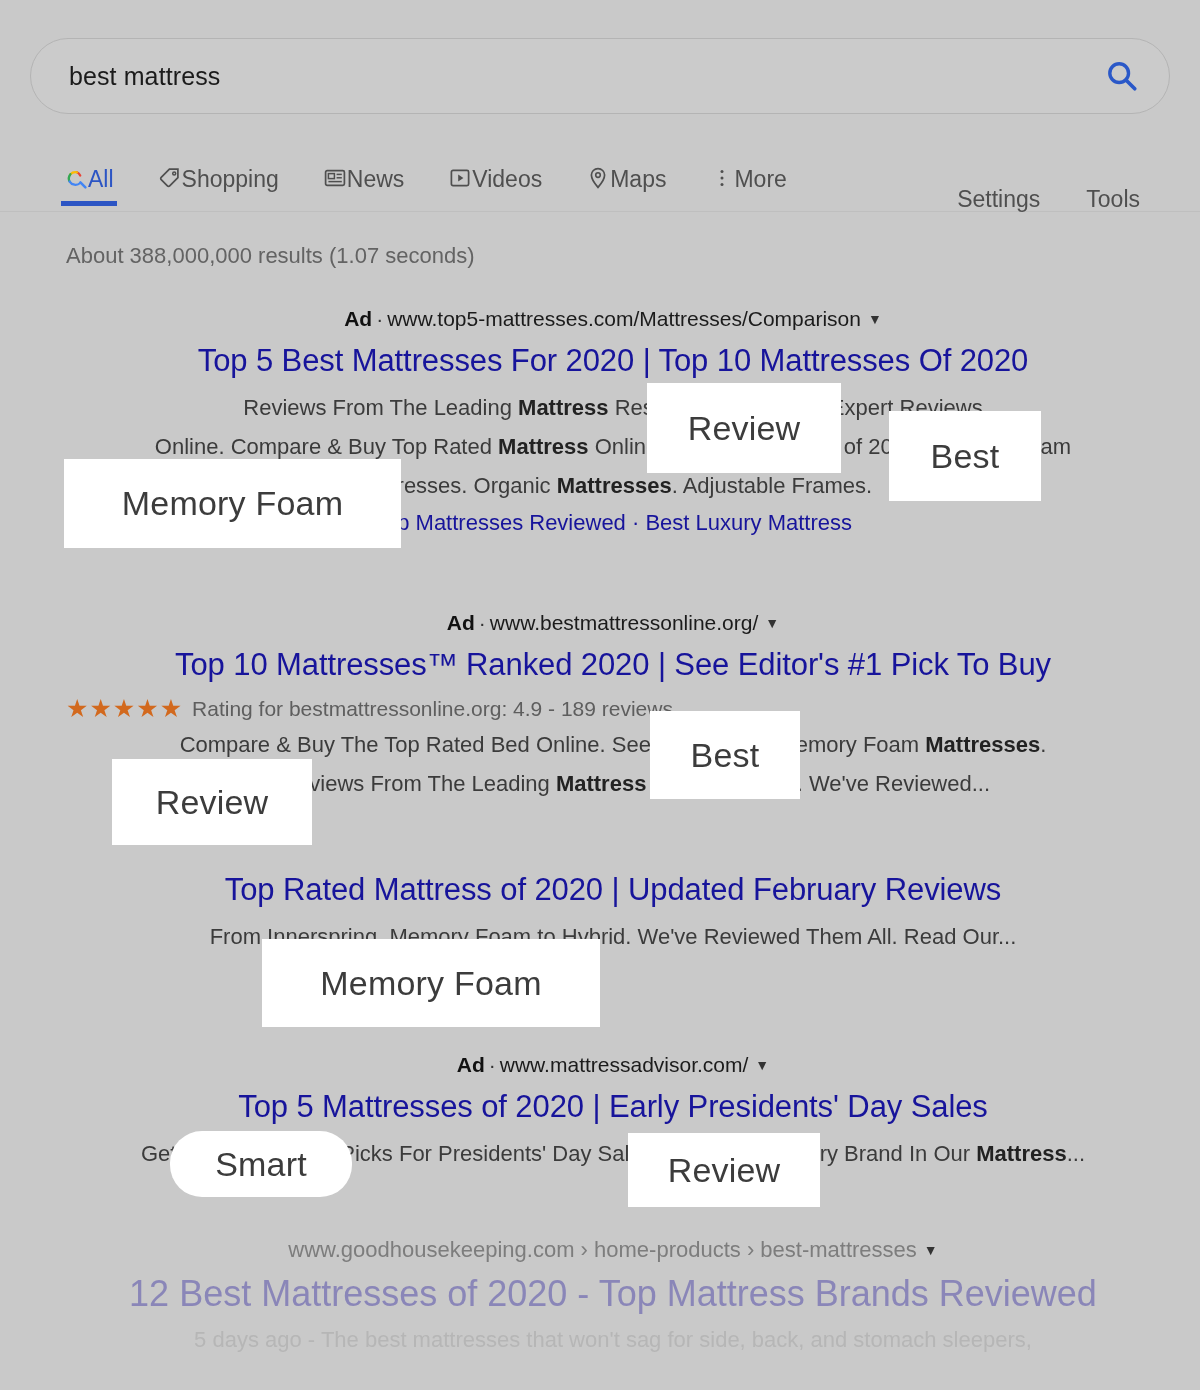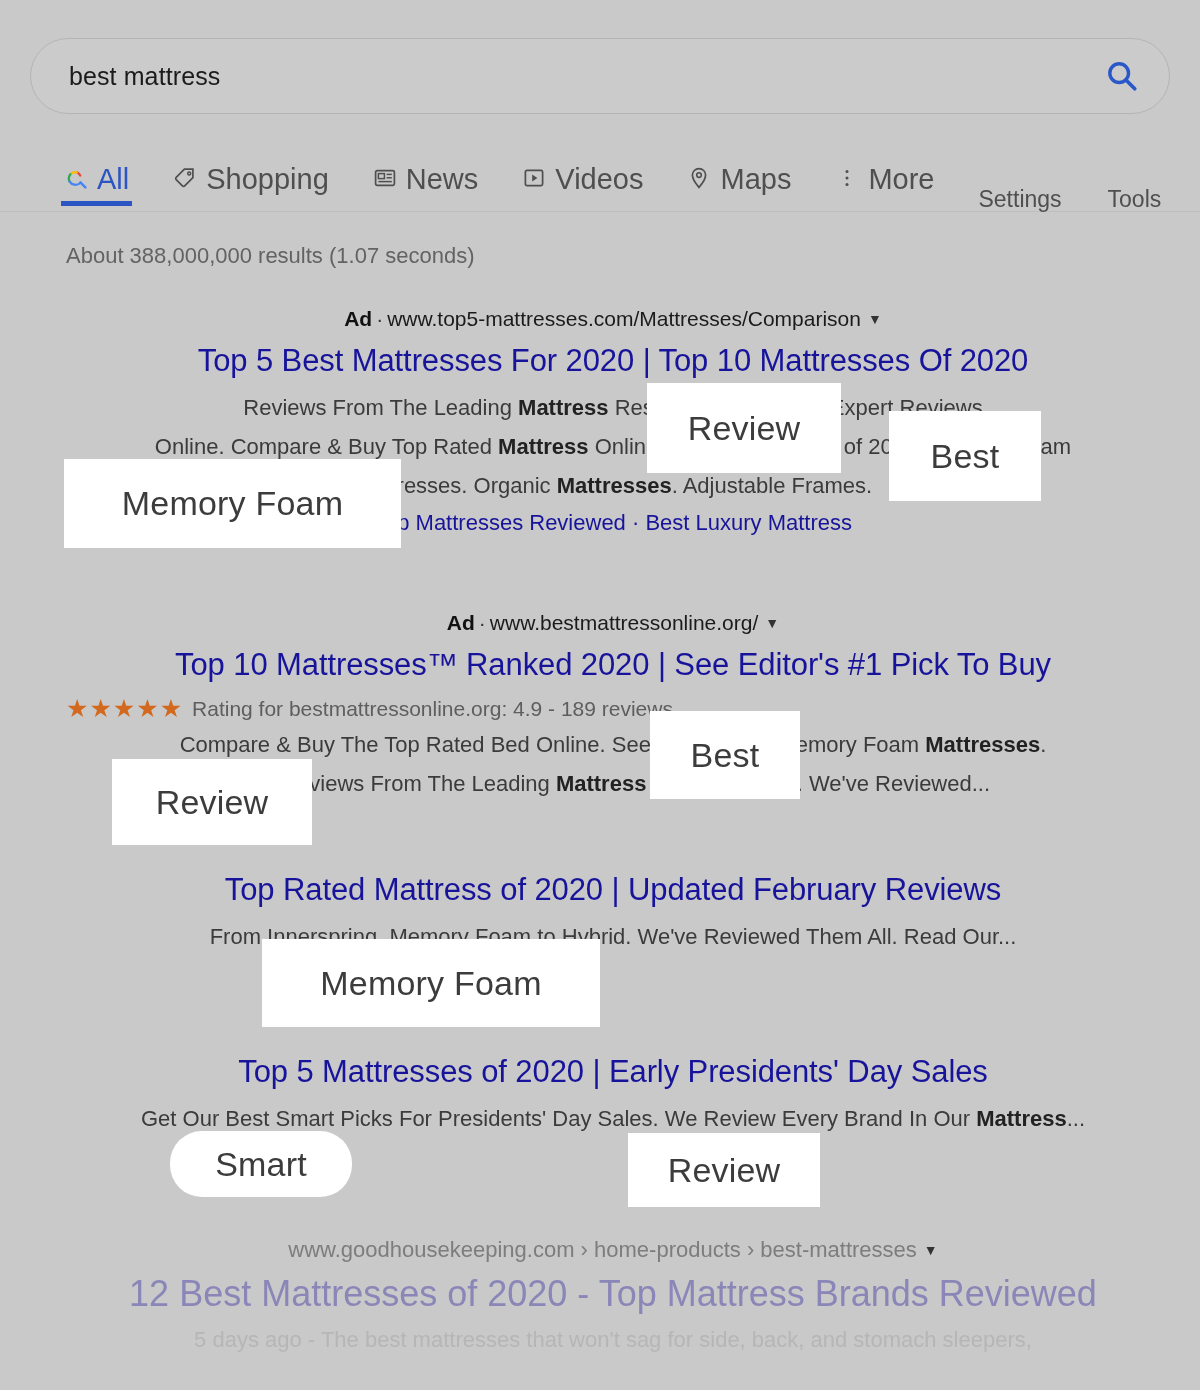--- a/index.html
+++ b/index.html
@@ -59,25 +59,24 @@
   .navbar {
     position: absolute;
     left: 64px; top: 150px;
     right: 40px; height: 62px;
     display: flex;
     align-items: flex-start;
   }
   .tab {
     display: flex;
     align-items: center;
-    gap: 9px;
     height: 56px;
     padding: 0 0 0 0;
     margin-right: 44px;
-    font-size: 29px;
+    font-size: 23px;
     color: #4f4f4f;
     position: relative;
     white-space: nowrap;
   }
   .tab .tab-label { line-height: 1; padding-top:2px; }
   .tab.active { color: #2c55c4; }
   .tab.active::after {
     content: "";
     position: absolute;
     left: -3px; right: -3px; bottom: 0;
@@ -316,20 +315,23 @@
       <div class="res-desc"><span>Compare &amp; Buy The Top Rated Bed Online. See 2019's Best Memory Foam </span><b>Mattresses</b><span>.</span></div>
       <div class="res-desc"><span>See Reviews From The Leading </span><b>Mattress</b><span> Research Firm. We've Reviewed...</span></div>
     </div>
 
     <div class="block" style="top:659px;">
       <div class="res-title">Top Rated Mattress of 2020 | Updated February Reviews</div>
       <div class="res-desc">From Innerspring, Memory Foam to Hybrid. We've Reviewed Them All. Read Our...</div>
     </div>
 
     <div class="block" style="top:841px;">
+      <div class="ad-line">
+        <span class="ad-badge">Ad</span><span class="ad-dot">·</span><span class="ad-url">www.mattressadvisor.com/</span><span class="caret">▼</span>
+      </div>
       <div class="res-title">Top 5 Mattresses of 2020 | Early Presidents' Day Sales</div>
       <div class="res-desc"><span>Get Our Best Smart Picks For Presidents' Day Sales. We Review Every Brand In Our </span><b>Mattress</b><span>...</span></div>
     </div>
 
     <div class="block" style="top:1024px;">
       <div class="org-url"><span>www.goodhousekeeping.com › home-products › best-mattresses</span><span class="caret">▼</span></div>
       <div class="org-title">12 Best Mattresses of 2020 - Top Mattress Brands Reviewed</div>
       <div class="org-desc">5 days ago - The best mattresses that won't sag for side, back, and stomach sleepers,</div>
     </div>
 

